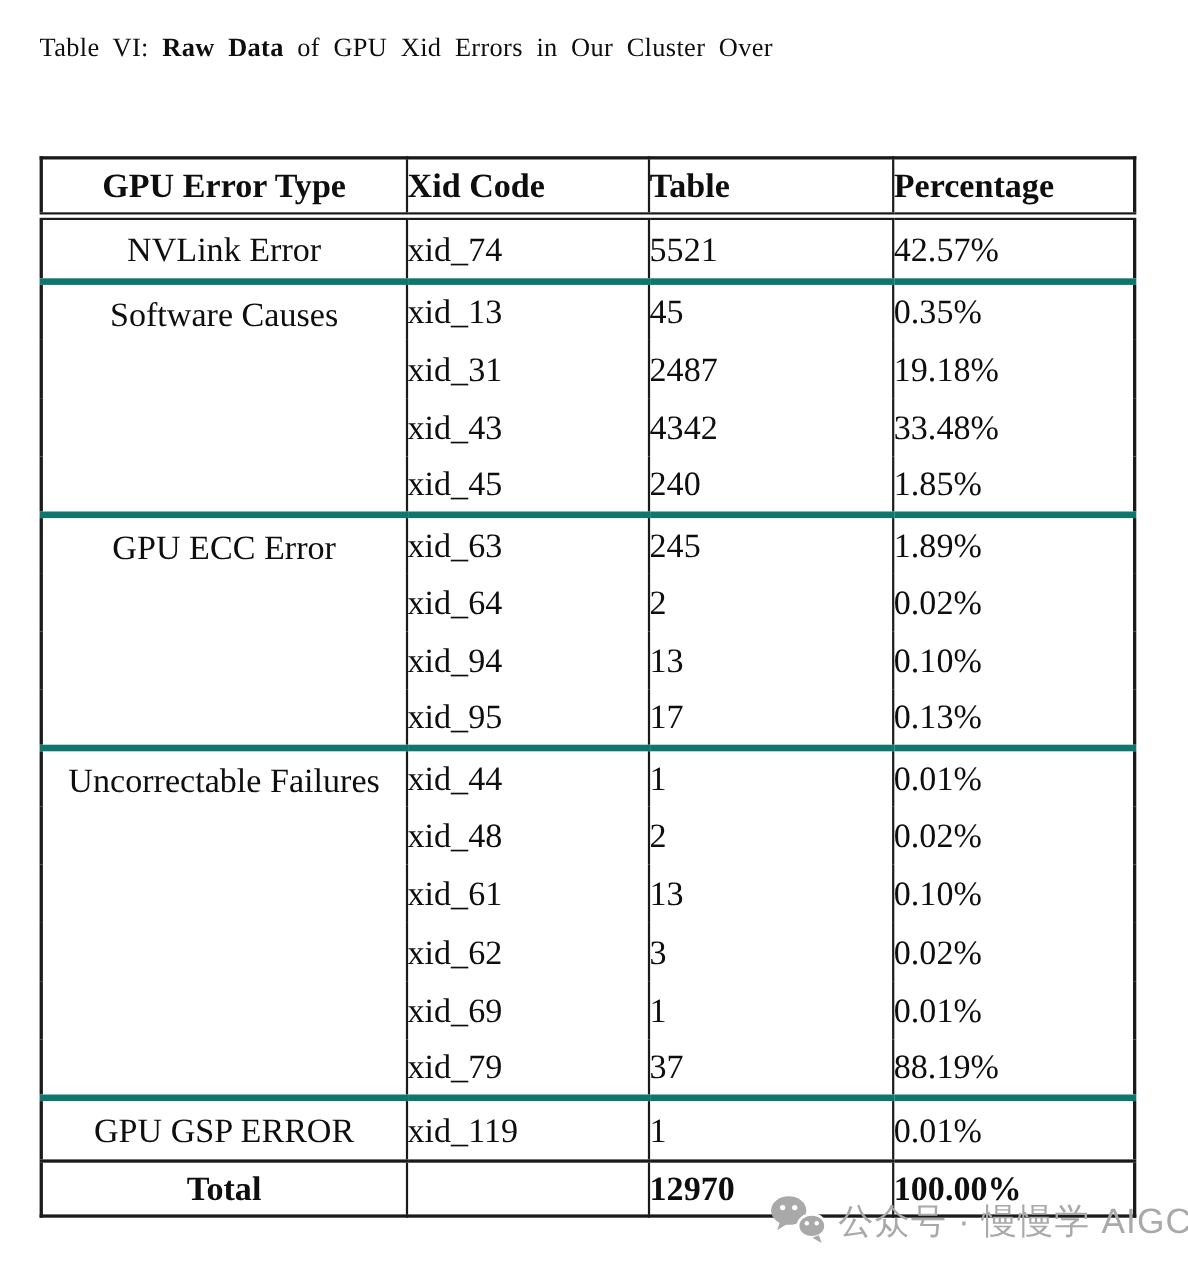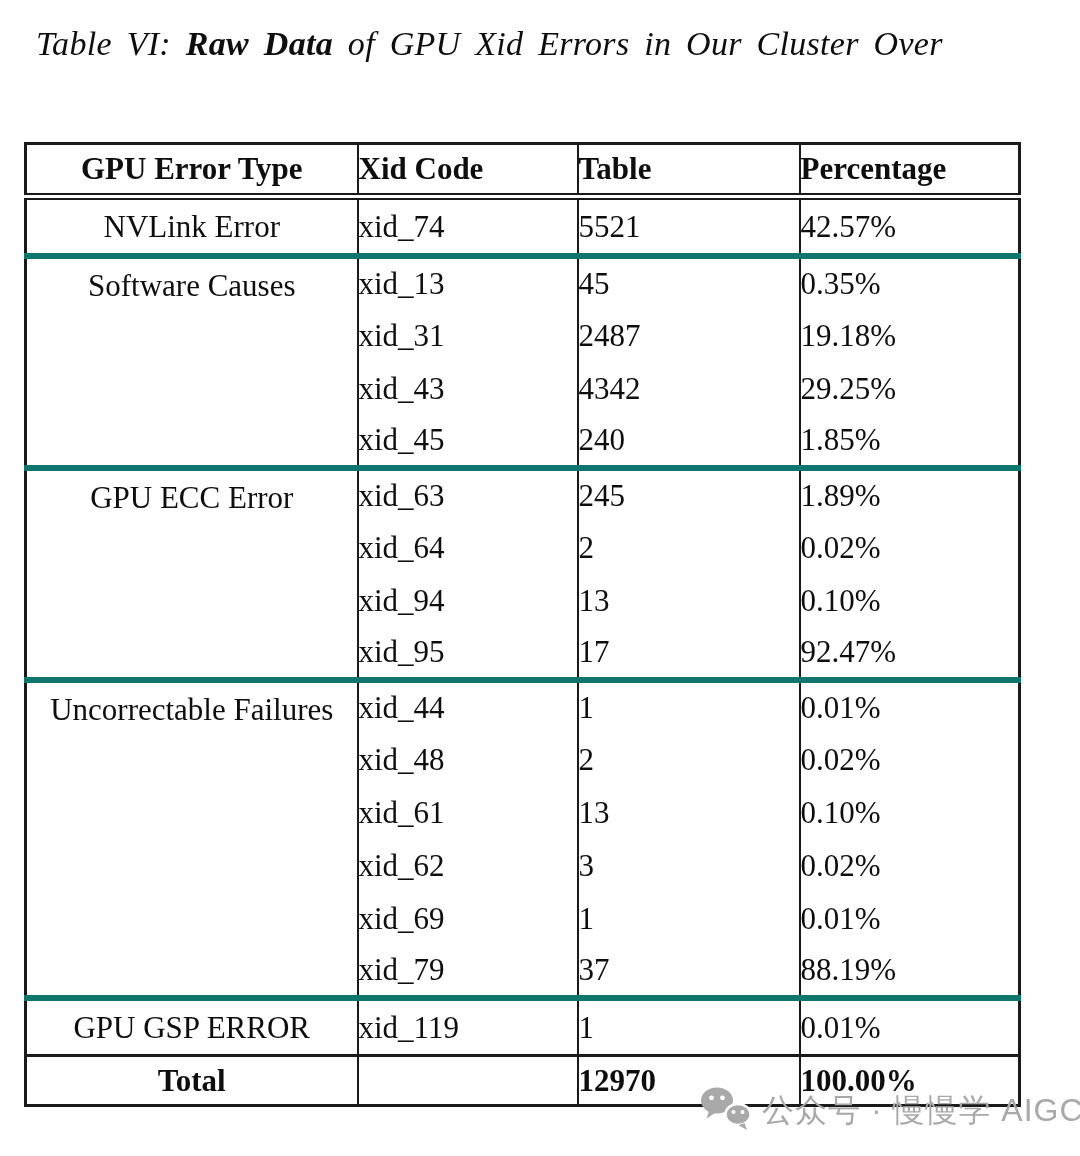--- a/index.html
+++ b/index.html
@@ -11,31 +11,30 @@
     background: #ffffff;
     font-family: "Liberation Serif", "DejaVu Serif", serif;
     color: #0e0e0e;
     overflow: hidden;
   }
   .caption {
     position: absolute;
     left: 36px;
     top: 20px;
     width: 1004px;
-    font-size: 34px;
+    font-size: 24px;
     line-height: 48px;
     word-spacing: 6px;
     letter-spacing: 0.3px;
     color: #0e0e0e;
-    font-style: italic;
   }
   .caption strong { font-weight: bold; }
   table.xid-table {
     position: absolute;
-    left: 24px;
+    left: 36px;
     top: 142px;
     width: 994px;
     border-collapse: collapse;
     table-layout: fixed;
     border: 3px solid #1a1a1a;
     font-size: 31px;
   }
   .xid-table th, .xid-table td {
     border-left: 2px solid #1a1a1a;
     font-weight: normal;
@@ -120,21 +119,21 @@
           <td class="col-data">0.35%</td>
         </tr>
         <tr>
           <td class="col-data">xid_31</td>
           <td class="col-data">2487</td>
           <td class="col-data">19.18%</td>
         </tr>
         <tr>
           <td class="col-data">xid_43</td>
           <td class="col-data">4342</td>
-          <td class="col-data">29.25%</td>
+          <td class="col-data">33.48%</td>
         </tr>
         <tr>
           <td class="col-data">xid_45</td>
           <td class="col-data">240</td>
           <td class="col-data">1.85%</td>
         </tr>
         <tr class="group-start">
           <td rowspan="4" class="col-type">GPU ECC Error</td>
           <td class="col-data">xid_63</td>
           <td class="col-data">245</td>
@@ -146,21 +145,21 @@
           <td class="col-data">0.02%</td>
         </tr>
         <tr>
           <td class="col-data">xid_94</td>
           <td class="col-data">13</td>
           <td class="col-data">0.10%</td>
         </tr>
         <tr>
           <td class="col-data">xid_95</td>
           <td class="col-data">17</td>
-          <td class="col-data">92.47%</td>
+          <td class="col-data">0.13%</td>
         </tr>
         <tr class="group-start">
           <td rowspan="6" class="col-type">Uncorrectable Failures</td>
           <td class="col-data">xid_44</td>
           <td class="col-data">1</td>
           <td class="col-data">0.01%</td>
         </tr>
         <tr>
           <td class="col-data">xid_48</td>
           <td class="col-data">2</td>

